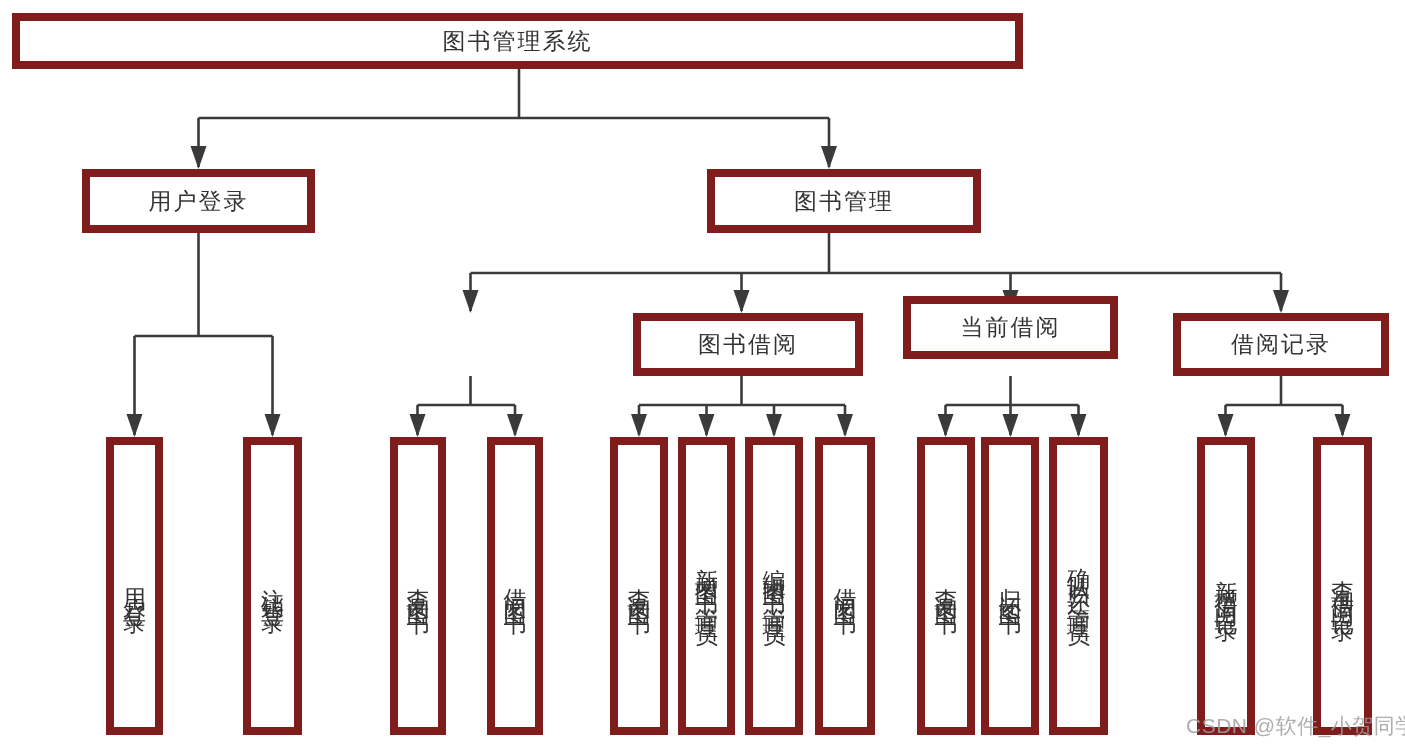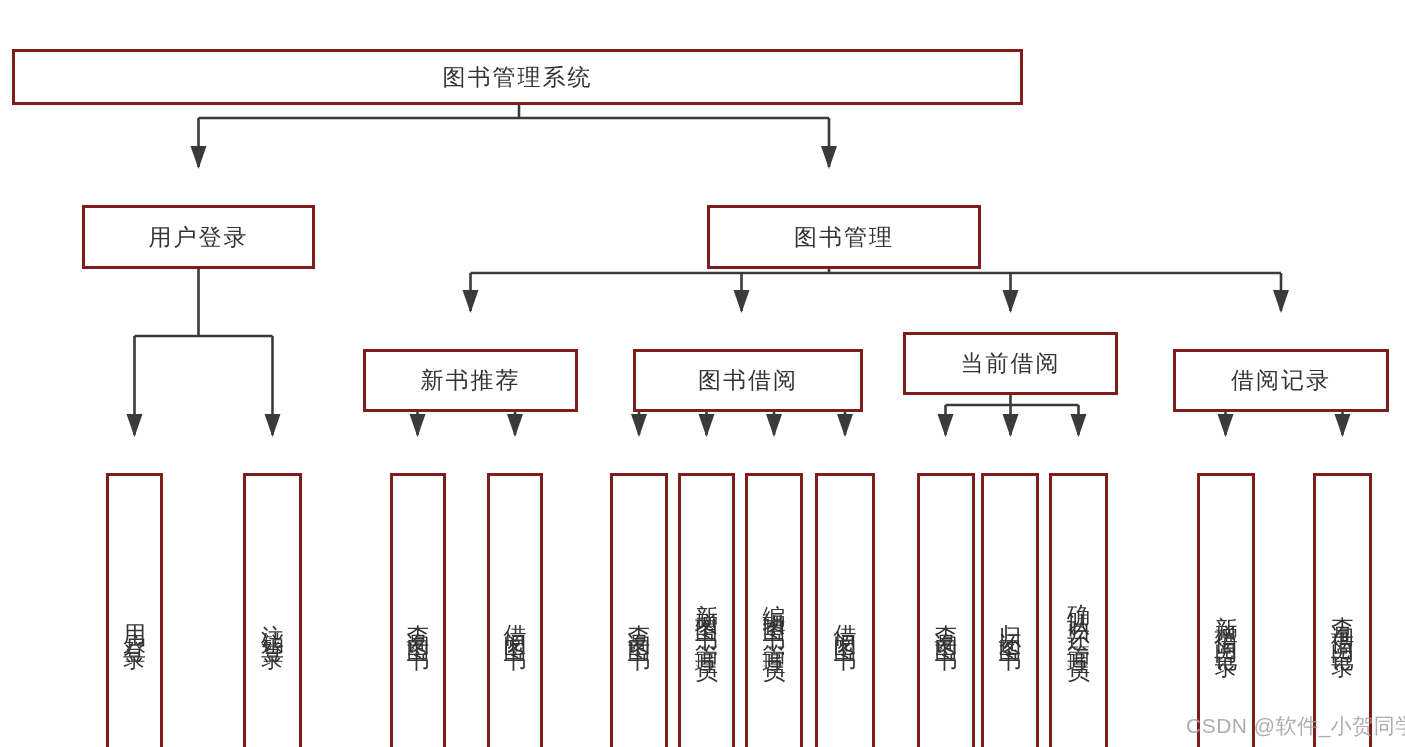--- a/index.html
+++ b/index.html
@@ -20,30 +20,29 @@
     left: 0;
     top: 0;
     width: 1405px;
     height: 747px;
     z-index: 1;
   }
   .node {
     position: absolute;
     box-sizing: border-box;
     background: #ffffff;
-    border: 3px solid #7f1d1d;
+    border: 8px solid #7f1d1d;
     display: flex;
     align-items: center;
     justify-content: center;
     color: #333333;
     font-size: 23px;
     z-index: 2;
     letter-spacing: 2px;
     white-space: nowrap;
-    margin-top: 36px;
   }
   .node.leaf {
     writing-mode: vertical-lr;
     text-orientation: mixed;
     letter-spacing: 8px;
     line-height: 1;
     font-size: 23px;
   }
   .watermark {
     position: absolute;
@@ -128,21 +127,20 @@
       <polygon points="1217.5,414 1233.5,414 1225.5,437"></polygon>
       <polygon points="1334.5,414 1350.5,414 1342.5,437"></polygon>
     </g>
   </svg>
 
   <div class="node" style="left:12px; top:13px; width:1011px; height:56px;">图书管理系统</div>
 
   <div class="node" style="left:82px; top:169px; width:233px; height:64px;">用户登录</div>
   <div class="node" style="left:707px; top:169px; width:274px; height:64px;">图书管理</div>
 
-  <div class="node" style="left:363px; top:313px; width:215px; height:63px;">新书推荐</div>
   <div class="node" style="left:633px; top:313px; width:230px; height:63px;">图书借阅</div>
   <div class="node" style="left:903px; top:296px; width:215px; height:63px;">当前借阅</div>
   <div class="node" style="left:1173px; top:313px; width:216px; height:63px;">借阅记录</div>
 
   <div class="node leaf" style="left:106px; top:437px; width:57px; height:298px;">用户登录</div>
   <div class="node leaf" style="left:243px; top:437px; width:59px; height:298px;">注销登录</div>
 
   <div class="node leaf" style="left:390px; top:437px; width:56px; height:298px;">查询图书</div>
   <div class="node leaf" style="left:487px; top:437px; width:56px; height:298px;">借阅图书</div>
 

